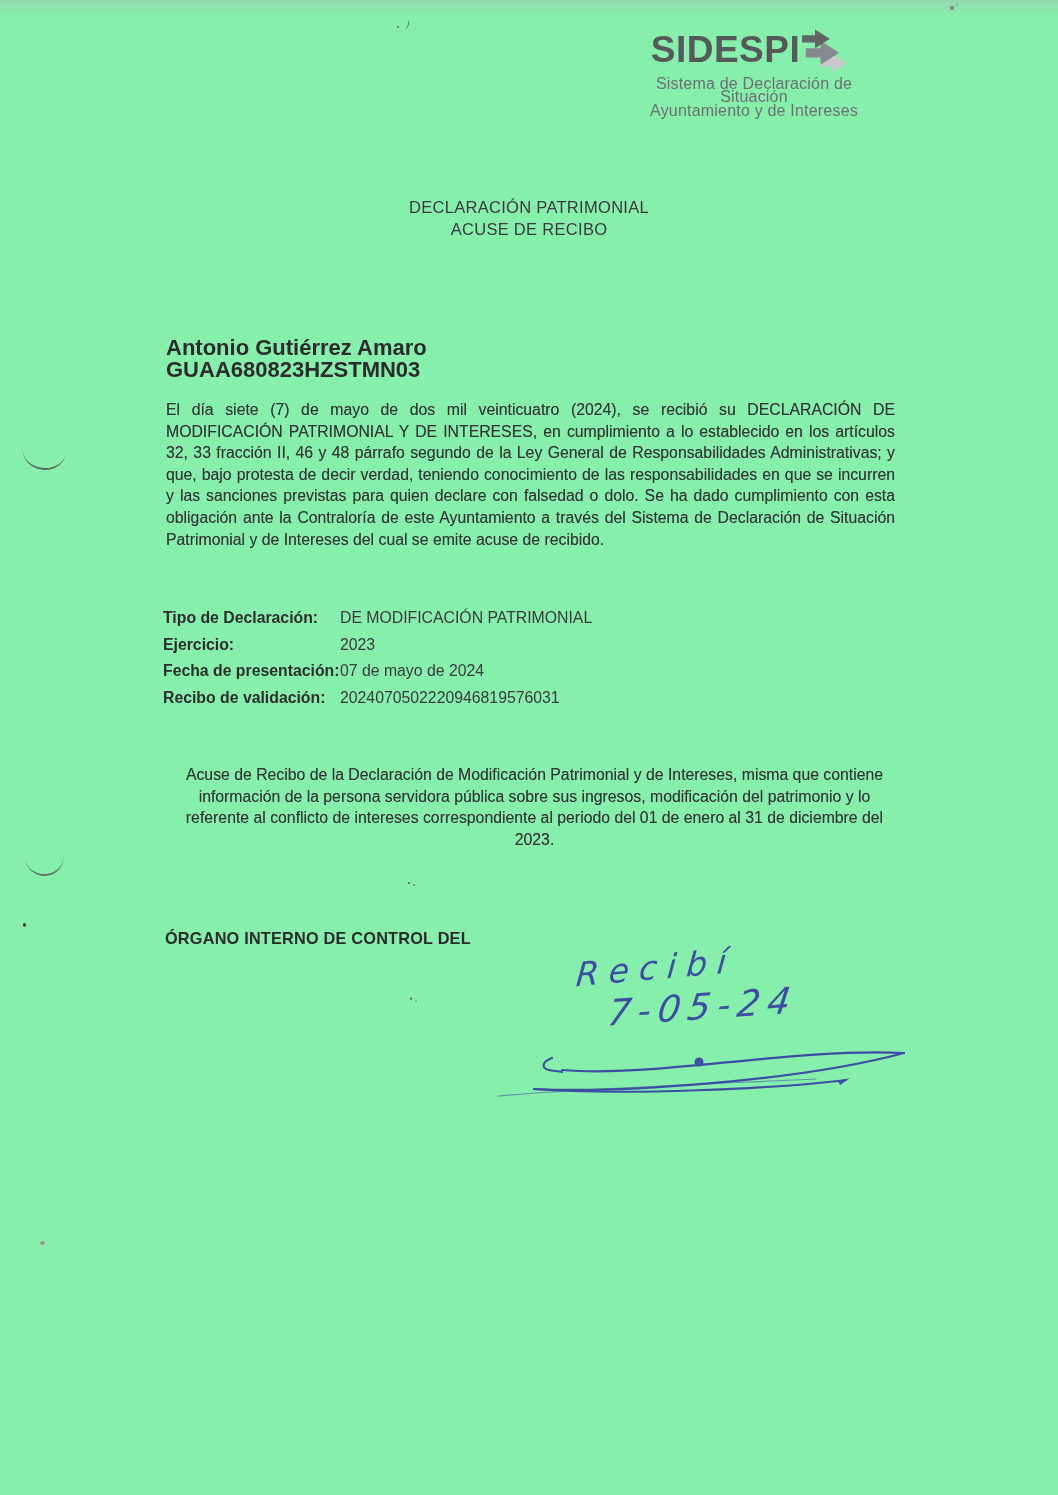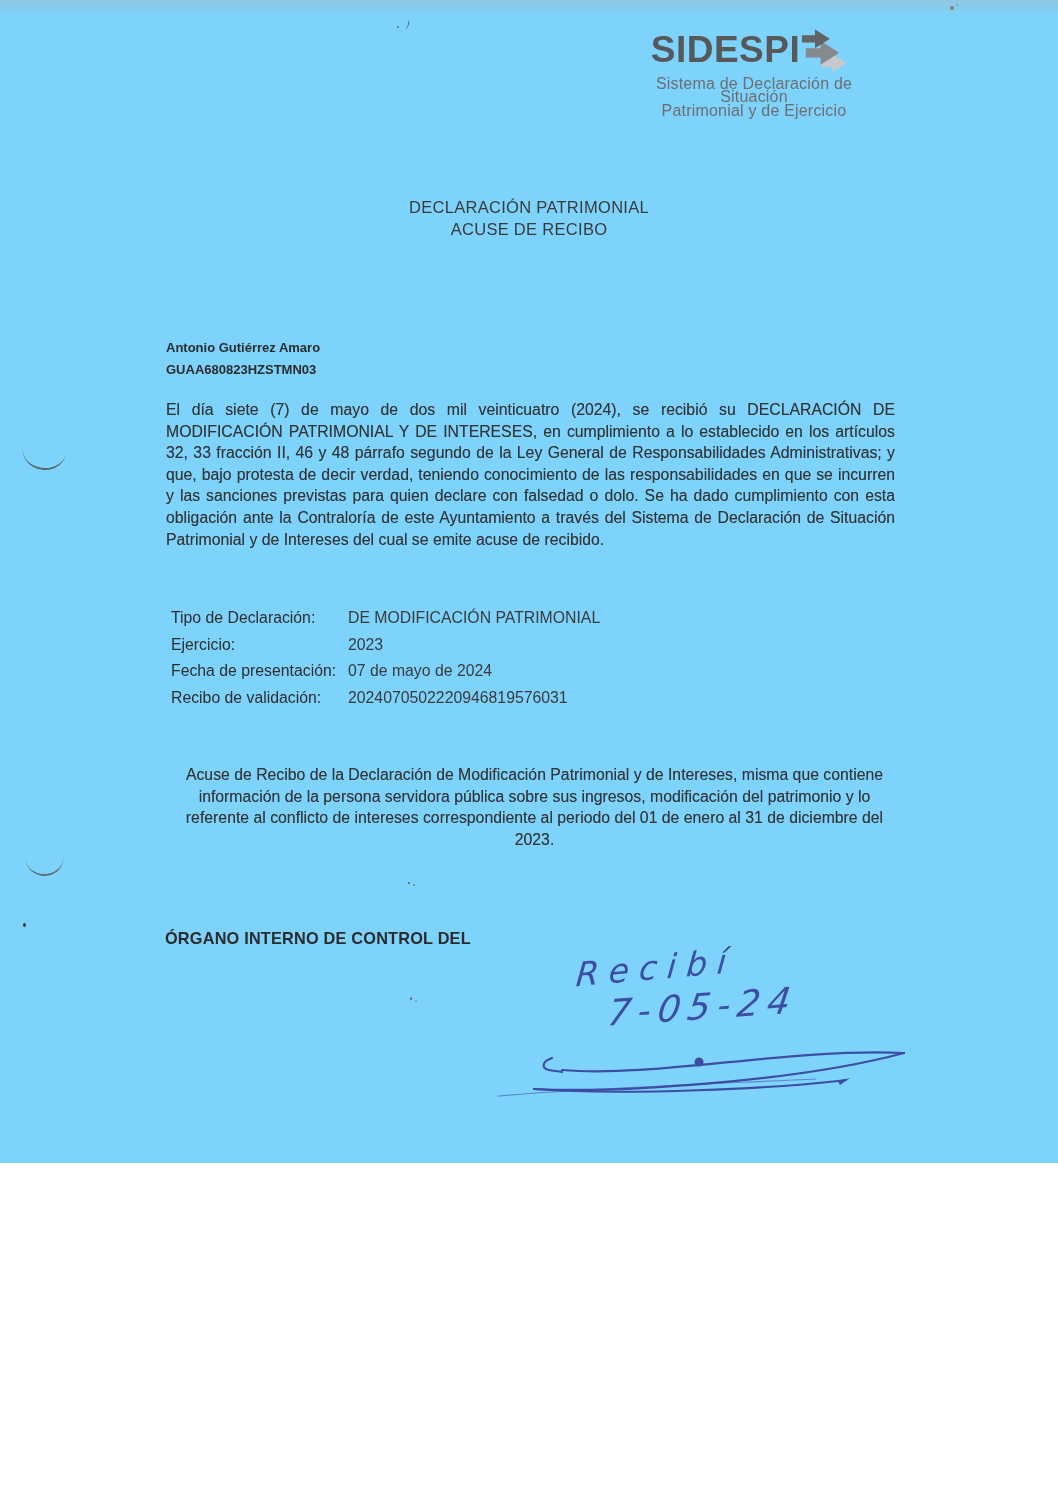--- a/index.html
+++ b/index.html
@@ -1,19 +1,19 @@
 <!DOCTYPE html>
 <html><head>
 <meta charset="utf-8">
 <style>
   html,body { margin:0; padding:0; background:#ffffff; }
   .page {
     position:relative;
-    width:1058px; height:1163px;
-    background:#7dd3fc;
+    width:1058px; height:1495px;
+    background:#86efac;
     font-family:"Liberation Sans", sans-serif;
     color:#2f2f2f;
     overflow:hidden;
   }
   
   .scan-shade {
     position:absolute; top:0; left:0; width:1058px; height:16px;
     background:linear-gradient(180deg, rgba(175,175,175,0.35), rgba(255,255,255,0));
   }
 
@@ -30,39 +30,39 @@
   
   .doc-title {
     position:absolute; top:197px; left:0; width:1058px;
     text-align:center; font-size:16.5px; line-height:21.5px;
     color:#3a3a3a; letter-spacing:0.3px;
   }
 
   
   .recipient {
     position:absolute; top:337px; left:166px;
-    font-weight:bold; font-size:13px; line-height:22px; color:#2b2b2b;
+    font-weight:bold; font-size:22px; line-height:22px; color:#2b2b2b;
   }
 
   
   .para1 {
     position:absolute; top:399px; left:166px; width:729px;
     font-size:15.8px; line-height:21.6px; text-align:justify;
     color:#343434; text-shadow:0 0 0.4px rgba(40,40,40,0.45);
   }
   .para2 {
     position:absolute; top:764px; left:166px; width:737px;
     font-size:15.8px; line-height:21.7px; text-align:center;
     color:#343434; text-shadow:0 0 0.4px rgba(40,40,40,0.45);
   }
 
   
   .fields { position:absolute; top:607px; left:163px; width:620px; font-size:15.8px; }
   .field-row { display:flex; line-height:21px; margin-bottom:5.6px; }
-  .field-label { width:177px; font-weight:normal; color:#2d2d2d; flex:none;margin-left:8px; }
+  .field-label { width:177px; font-weight:bold; color:#2d2d2d; flex:none; }
   .field-value { color:#3a3a3a; }
 
   
   .organo {
     position:absolute; top:905px; left:165px;
     font-weight:bold; font-size:16.3px; color:#2b2b2b; letter-spacing:0.2px;margin-top:24px;
   }
 
   
   .hand {
@@ -116,21 +116,21 @@
   <div class="logo">
     <div class="logo-row">
       <span class="logo-word">SIDESPI</span>
       <svg class="logo-arrows" viewBox="0 0 60 56">
         <path d="M22,38 h12 v-6 l16,10 -16,10 v-6 h-12 z" fill="#c7c9cb"></path>
         <path d="M6,26 h16 v-8 l20,13 -20,13 v-8 H6 z" fill="#87898c"></path>
         <path d="M2,12 h14 v-6 l16,10 -16,10 v-6 H2 z" fill="#636466"></path>
       </svg>
     </div>
     <div class="tagline">Sistema de Declaración de Situación</div>
-    <div class="tagline">Patrimonial y de Ejercicio</div>
+    <div class="tagline">Ayuntamiento y de Intereses</div>
   </div>
 
   <div class="doc-title">
     <div>DECLARACIÓN PATRIMONIAL</div>
     <div>ACUSE DE RECIBO</div>
   </div>
 
   <div class="recipient">
     <div>Antonio Gutiérrez Amaro</div>
     <div>GUAA680823HZSTMN03</div>

